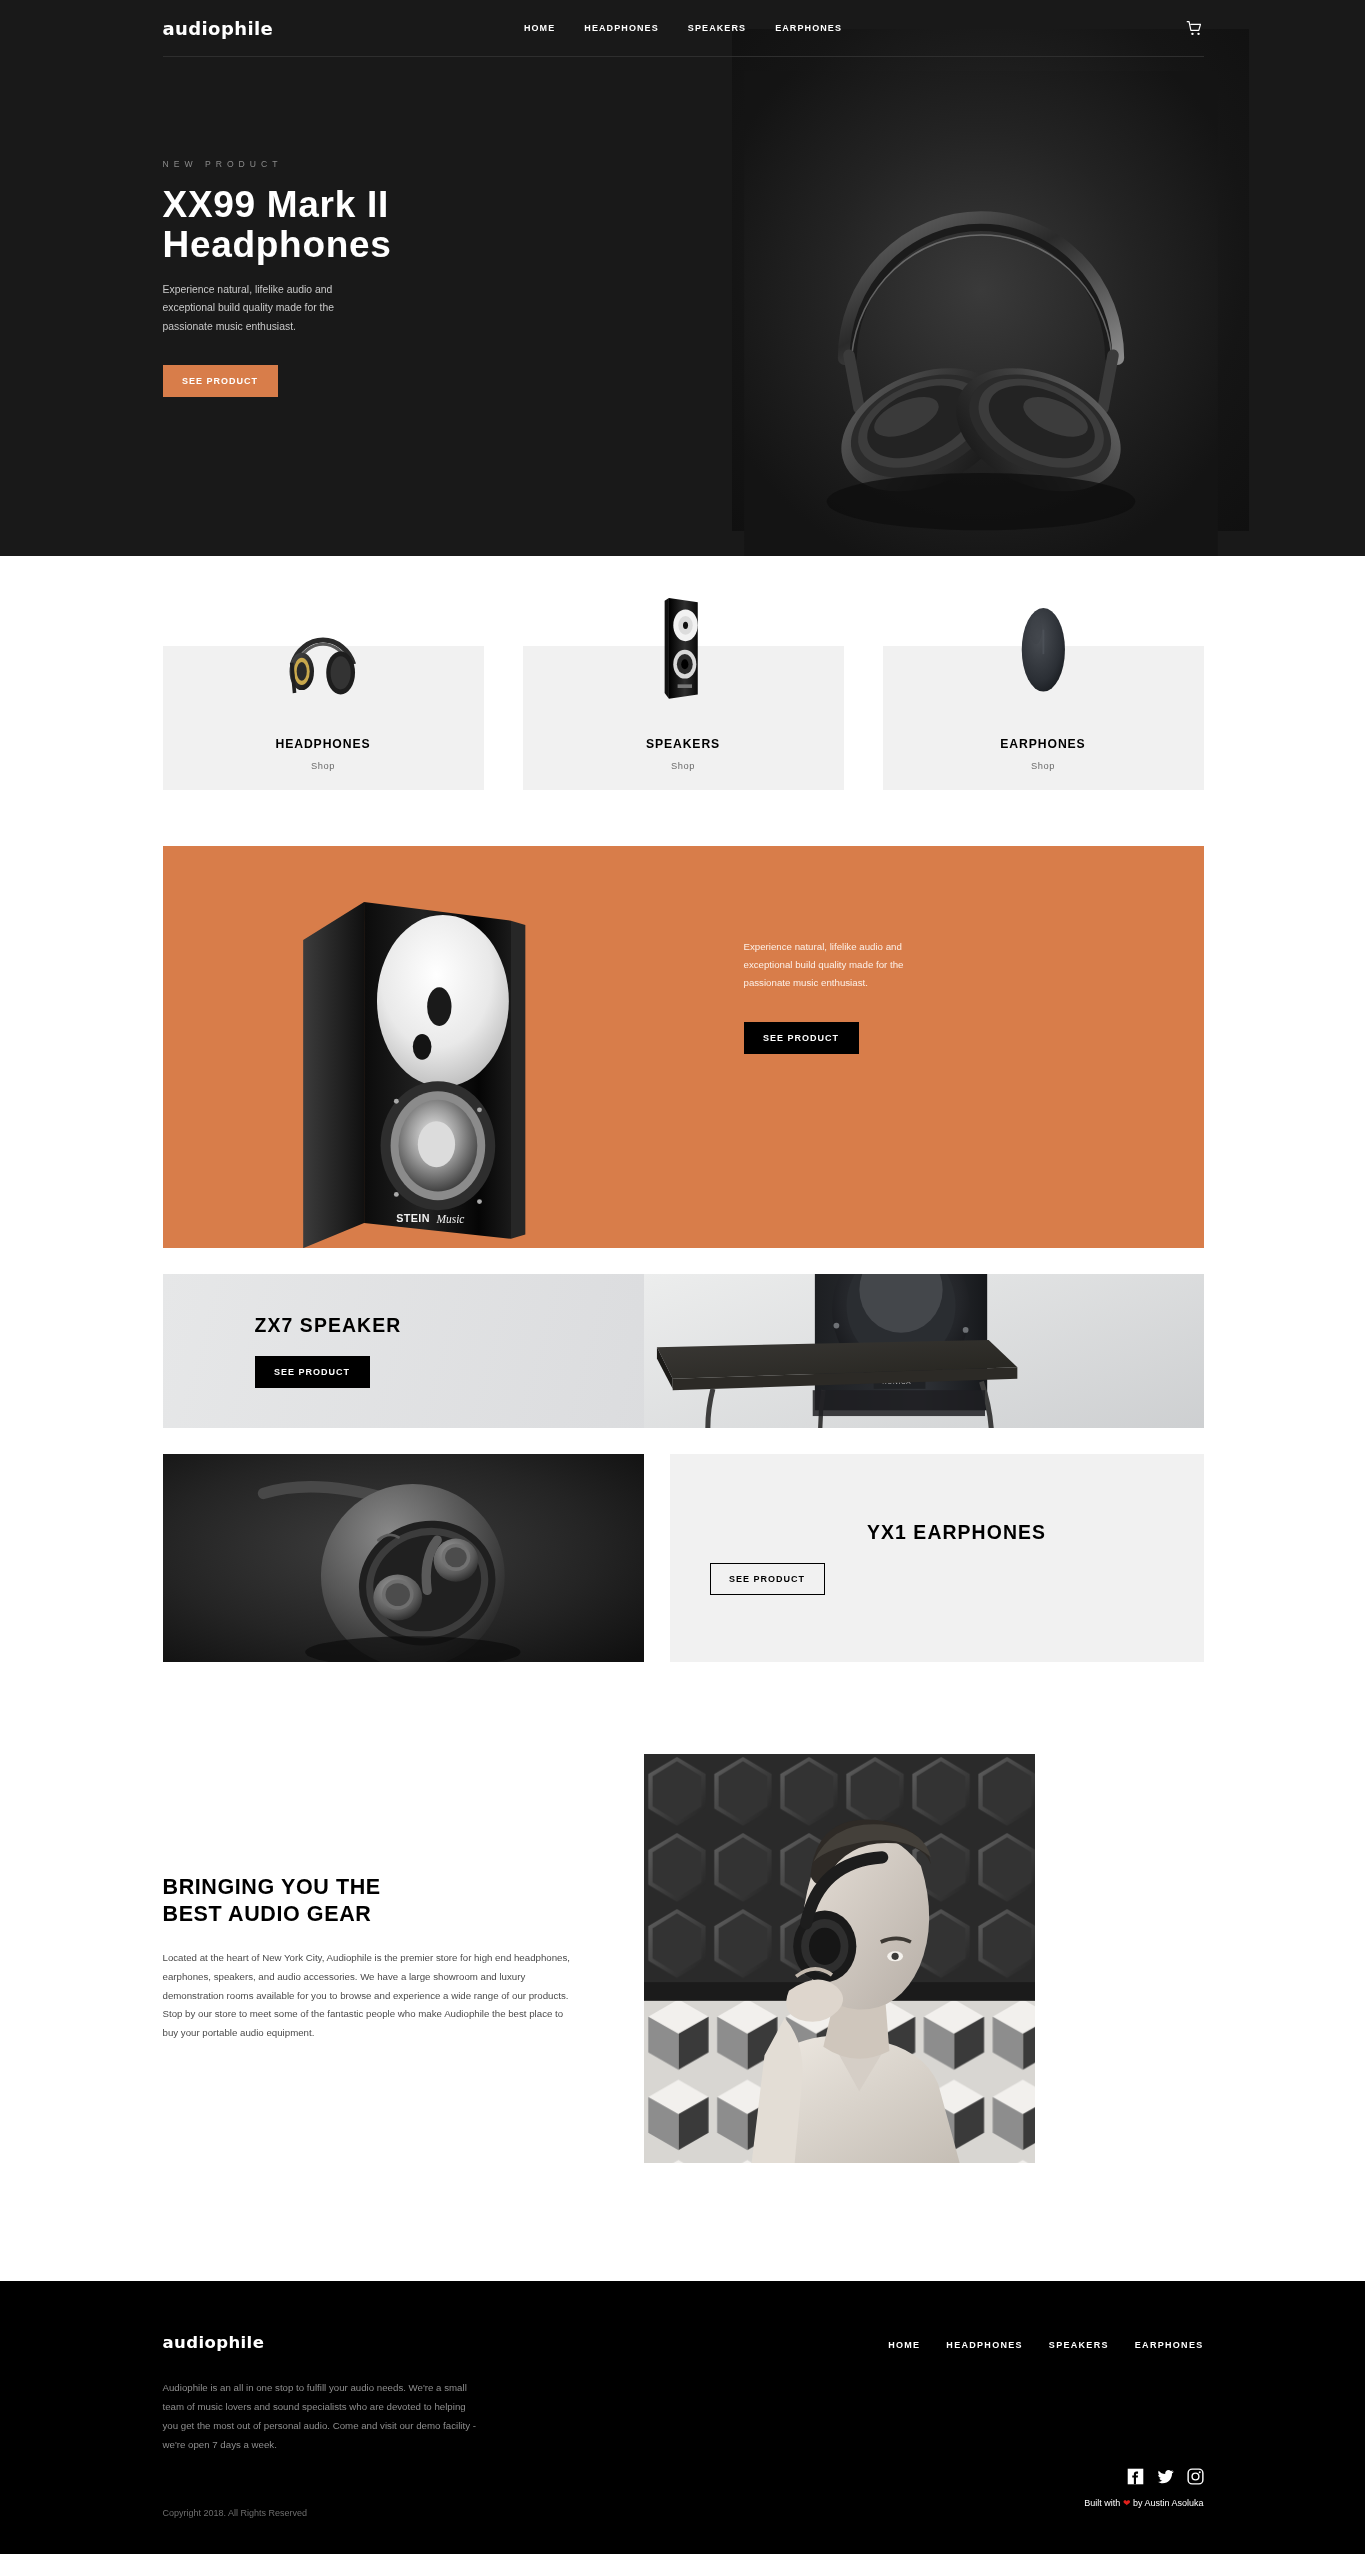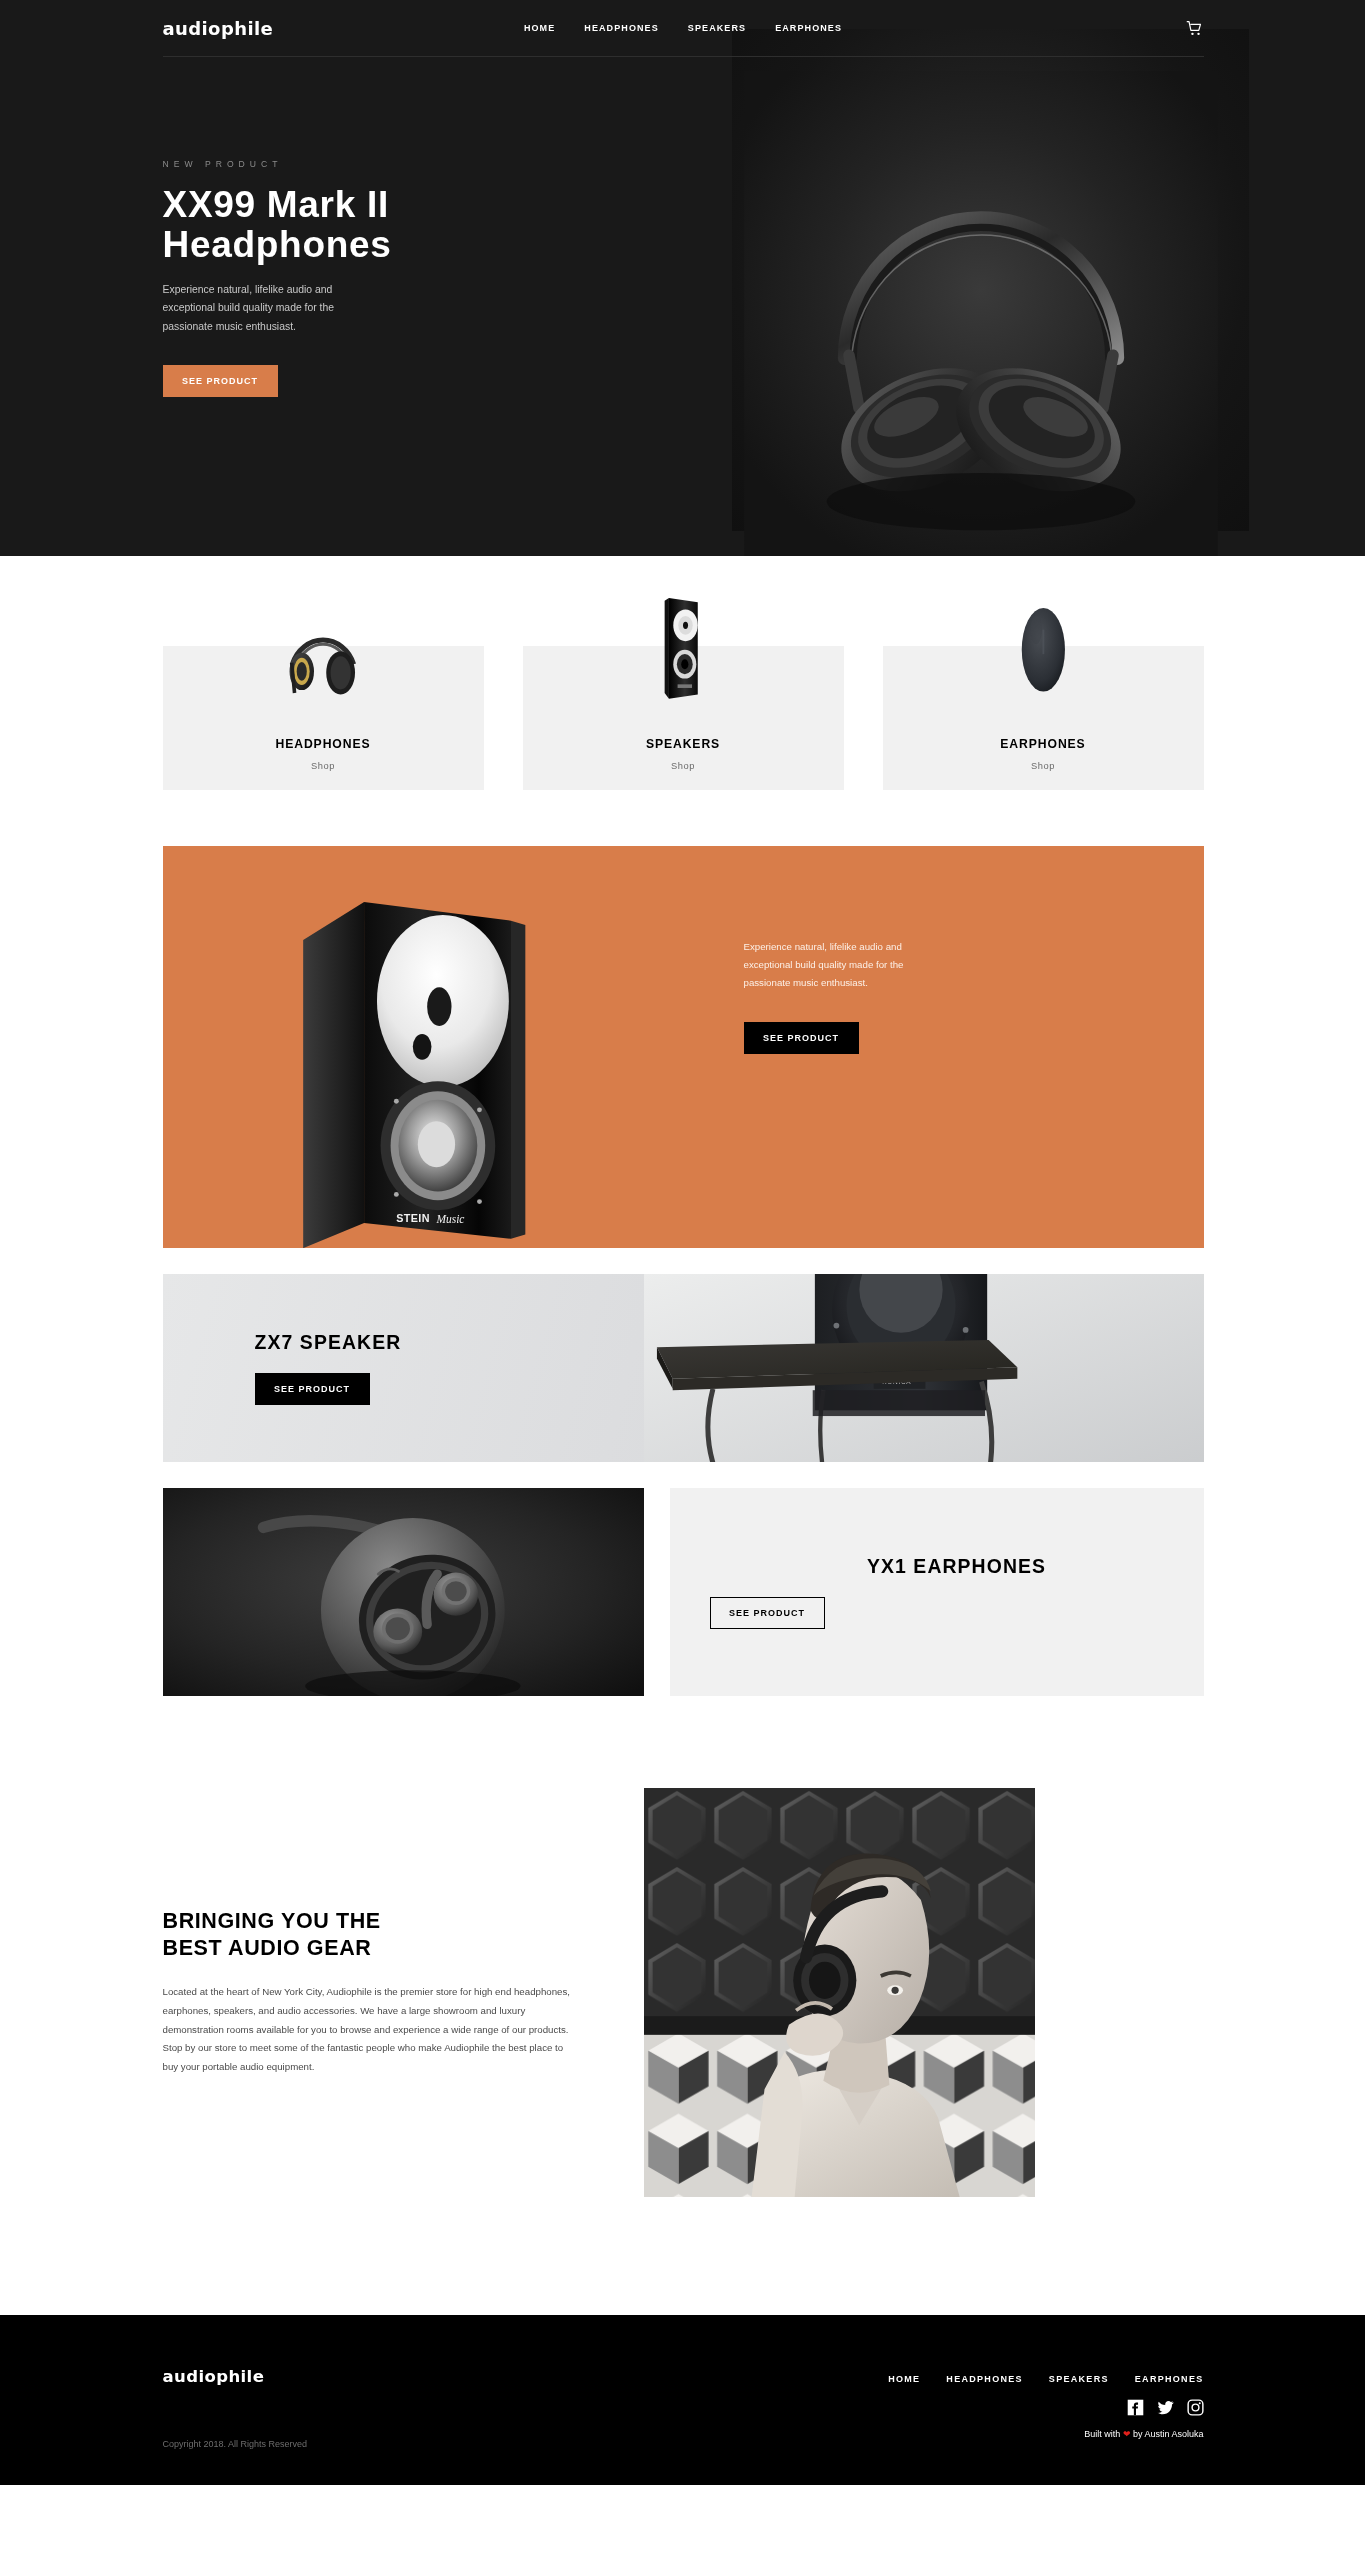--- a/index.html
+++ b/index.html
@@ -192,21 +192,21 @@
     font-size: 9.7px;
     line-height: 1.85;
     width: 208px;
     margin-bottom: 30px;
   }
 
   
   .zx7 {
     width: 1041px;
     margin: 26px auto 0;
-    height: 188px;
+    height: 154px;
     position: relative;
     overflow: hidden;
     background: linear-gradient(105deg,#e6e7e8 0%, #dcdddf 45%, #cfd1d3 100%);
     display: flex;
     align-items: center;
   }
   .zx7-copy { position: relative; z-index: 3; margin-left: 92px; }
   .zx7-title {
     font-size: 19.4px; font-weight: bold; letter-spacing: 1.1px;
     color: #000; margin-bottom: 18.7px;
@@ -662,20 +662,21 @@
       <div class="footer-top">
         <div class="footer-logo">audiophile</div>
         <nav class="footer-nav">
           <a>HOME</a>
           <a>HEADPHONES</a>
           <a>SPEAKERS</a>
           <a>EARPHONES</a>
         </nav>
       </div>
 
+      <p class="footer-desc">Audiophile is an all in one stop to fulfill your audio needs. We're a small team of music lovers and sound specialists who are devoted to helping you get the most out of personal audio. Come and visit our demo facility - we're open 7 days a week.</p>
 
       <div class="socials">
         <a>
           <svg width="17" height="17" viewBox="0 0 24 24">
             <rect x="1" y="1" width="22" height="22" fill="#fff"></rect>
             <path d="M15.6 8.2h-2.1c-.5 0-.8.3-.8.8v1.6h2.9l-.4 2.9h-2.5V23h-3v-9.5H7.4v-2.9h2.3V8.4c0-2.3 1.4-3.6 3.5-3.6h2.4v3.4z" fill="#000"></path>
           </svg>
         </a>
         <a>
           <svg width="17" height="17" viewBox="0 0 24 24">

